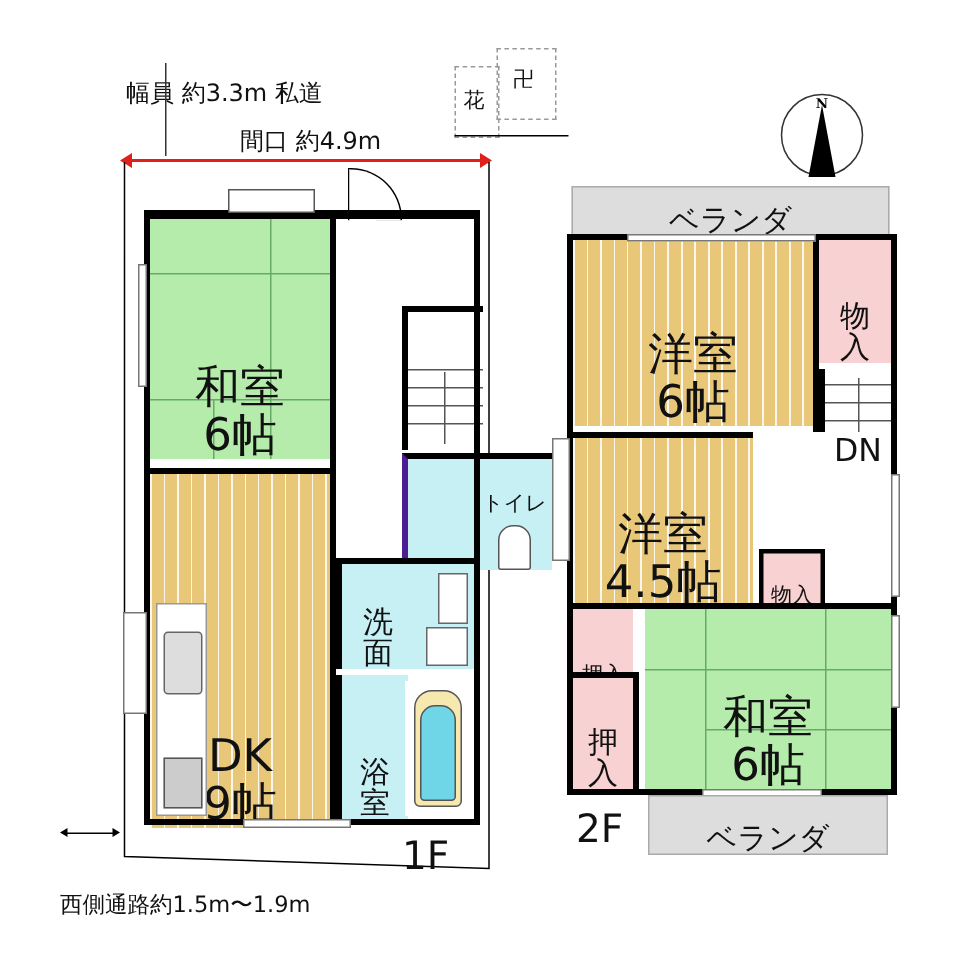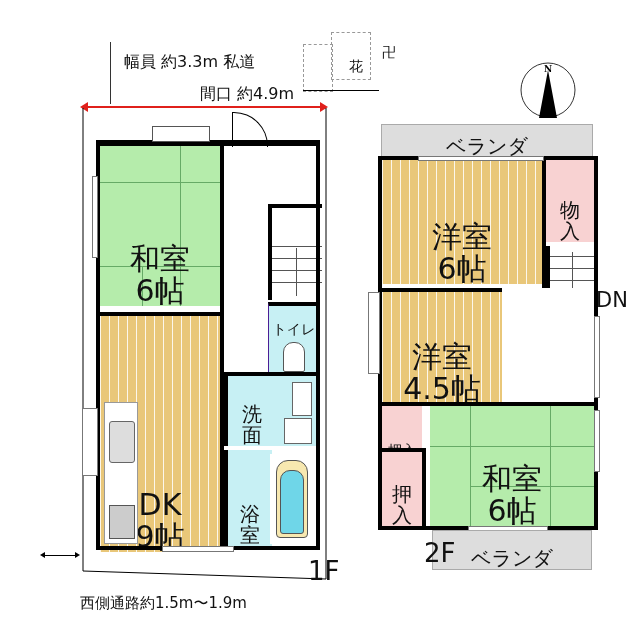--- a/index.html
+++ b/index.html
@@ -1,18 +1,18 @@
 <!DOCTYPE html>
 <html><head>
 <meta charset="utf-8">
 <style>
   html, body { margin:0; padding:0; background:#ffffff; }
   body { width:640px; height:640px; position:relative; overflow:hidden; font-family:"DejaVu Sans", sans-serif; color:#111; }
   .abs { position:absolute; }
-  .lbl { position:absolute; white-space:nowrap;margin-left:40px; }
+  .lbl { position:absolute; white-space:nowrap; }
   .wall { position:absolute; background:#000; }
   .room { position:absolute; display:flex; align-items:center; justify-content:flex-end; flex-direction:column; line-height:1.05; text-align:center; }
   .tatami { background:#b5ecab; }
   .wood { background:#e9c779; background-image:repeating-linear-gradient(90deg, rgba(255,255,255,0.85) 0 1px, transparent 1px 9px); }
   .aqua { background:#c7f0f4; }
   .pink { background:#f8d2d2; }
   .gray { background:#dddddd; }
   .tile { background:#e4e4e4; background-image:linear-gradient(#fff 1px, transparent 1px), linear-gradient(90deg,#fff 1px, transparent 1px); background-size:9px 9px; }
   .big { font-size:30px; font-weight:normal; }
   .mid { font-size:20px; }
@@ -65,21 +65,21 @@
   <div class="room" style="left:128px;top:60px;width:44px;height:176px;background:#fff;"></div>
 
   <div class="abs" style="left:172px;top:64px;width:50px;height:92px;background:#fff;border-left:4px solid #000;border-top:4px solid #000;">
     <div style="position:absolute;left:0;top:38px;width:50px;height:1px;background:#555;"></div>
     <div style="position:absolute;left:0;top:50px;width:50px;height:1px;background:#555;"></div>
     <div style="position:absolute;left:0;top:62px;width:50px;height:1px;background:#555;"></div>
     <div style="position:absolute;left:0;top:74px;width:50px;height:1px;background:#555;"></div>
     <div style="position:absolute;left:24px;top:40px;width:1px;height:48px;background:#555;"></div>
   </div>
 
-  <div class="room aqua" style="left:172px;top:162px;width:50px;height:66px;border-top:4px solid #000;border-left:1px solid #4c1d95;justify-content:center;padding-top:8px;">
+  <div class="room aqua" style="left:172px;top:162px;width:50px;height:66px;border-top:4px solid #000;border-left:4px solid #4c1d95;justify-content:flex-end;padding-top:8px;padding-left:46px;">
     <div class="small">トイレ</div>
     <div style="margin-top:6px;width:20px;height:28px;border:1px solid #555;border-radius:10px 10px 2px 2px;background:#fff;"></div>
   </div>
 
   <div class="room wood" style="left:4px;top:172px;width:120px;height:236px;border-top:4px solid #000;">
     <div class="big">DK</div>
     <div class="big">9帖</div>
   </div>
 
   <div class="abs" style="left:8px;top:262px;width:32px;height:140px;background:#fff;border:1px solid #999;">
@@ -146,20 +146,23 @@
     <div style="position:absolute;left:0;top:34px;width:44px;height:1px;background:#555;"></div>
     <div style="position:absolute;left:22px;top:6px;width:1px;height:36px;background:#555;"></div>
   </div>
   <div class="lbl" style="left:178px;top:132px;font-size:21px;">DN</div>
 
   <div class="room wood" style="left:4px;top:132px;width:120px;height:112px;border-top:4px solid #000;">
     <div class="big">洋室</div>
     <div class="big">4.5帖</div>
   </div>
 
+  <div class="room pink" style="left:128px;top:210px;width:38px;height:36px;border:3px solid #000;border-bottom:none;">
+    <div class="small">物入</div>
+  </div>
 
   <div class="room pink" style="left:4px;top:250px;width:40px;height:52px;">
     <div class="small">押入</div>
   </div>
 
   <div class="room pink" style="left:4px;top:296px;width:40px;height:74px;">
     <div class="mid">押</div>
     <div class="mid">入</div>
   </div>
 

